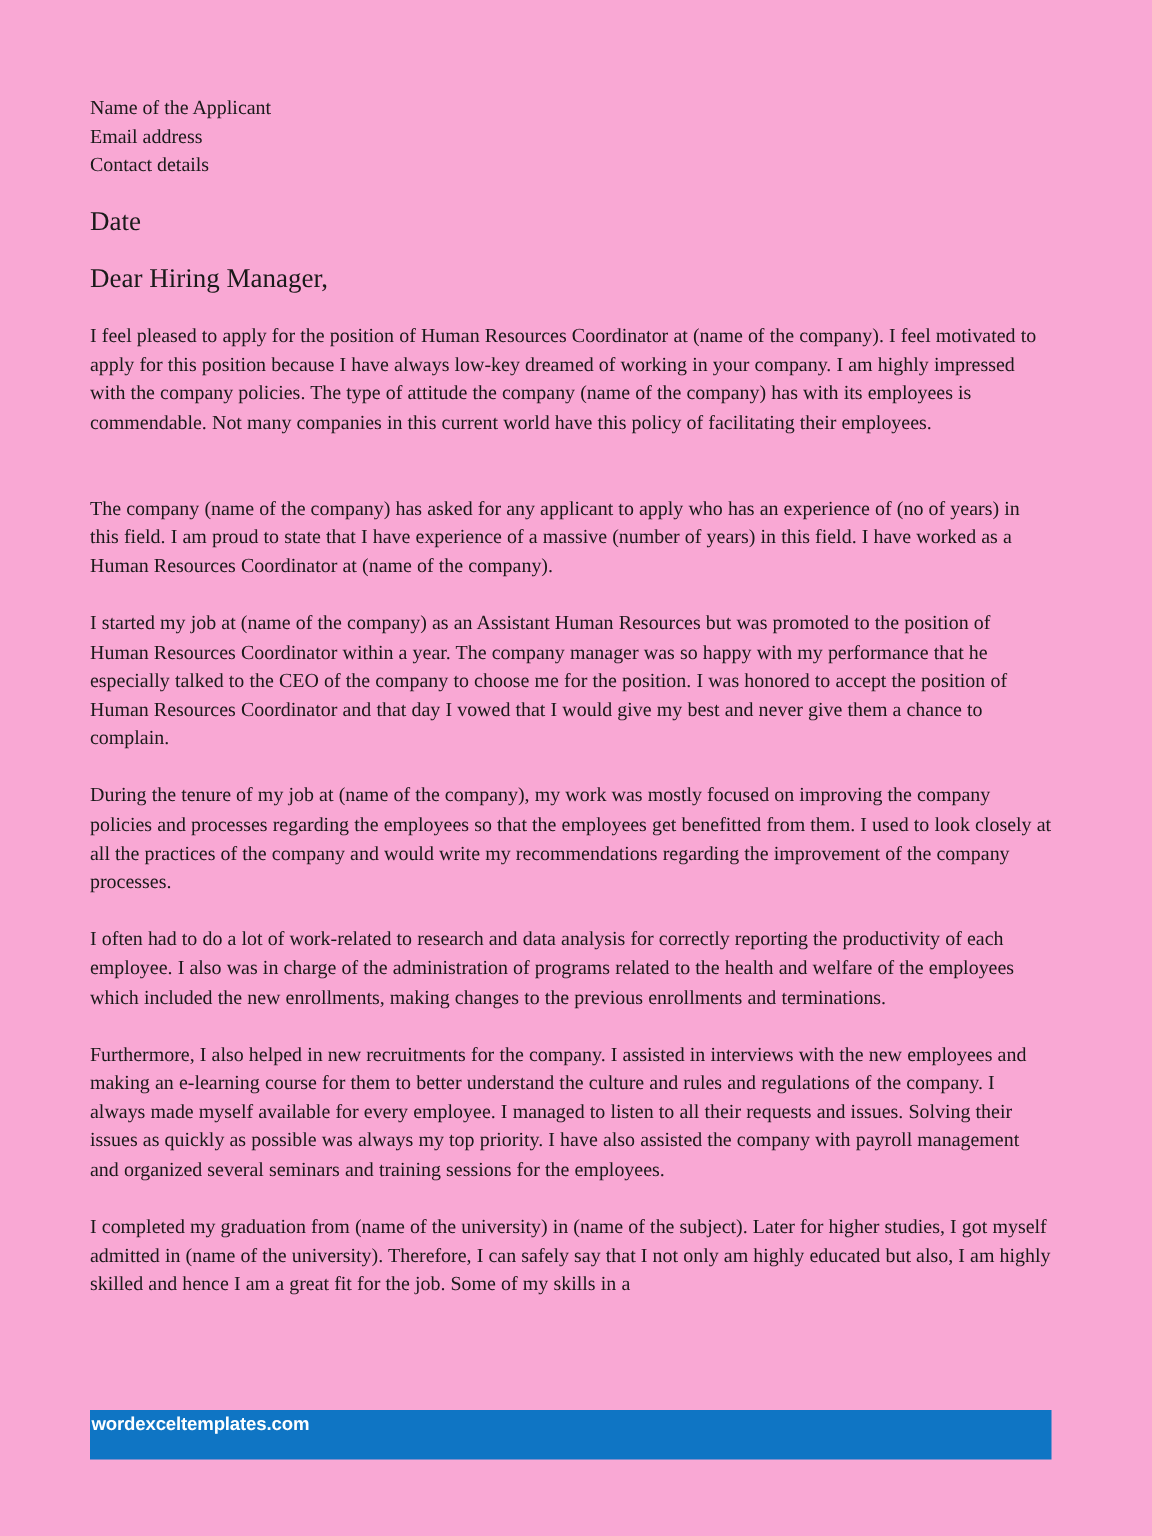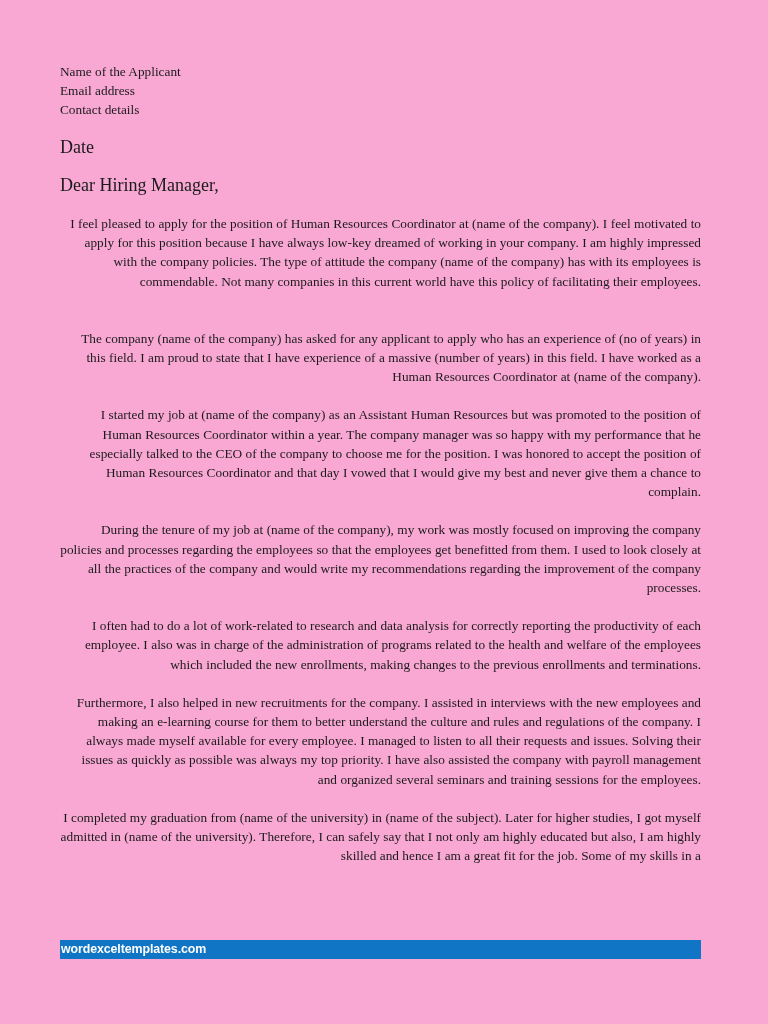--- a/index.html
+++ b/index.html
@@ -51,35 +51,35 @@
     font-size: 18px;
     line-height: 19px;
     display: block;
     white-space: pre;
   }
 
   .para {
     font-size: 13.3px;
     line-height: 19.2px;
     margin: 0;
-    text-align: right;
+    text-align: left;
     word-spacing: 0.1px;
   }
 
   .para-gap {
     height: 19px;
   }
 
   
   .footer-banner {
     position: absolute;
     left: 60px;
     top: 940px;
     width: 641px;
-    height: 19px;
+    height: 33px;
     background: #0f75c4;
     display: flex;
     align-items: flex-start;
     box-sizing: border-box;
   }
   .footer-banner-text {
     font-family: "Liberation Sans", "DejaVu Sans", sans-serif;
     font-weight: bold;
     font-size: 12.4px;
     line-height: 19px;

